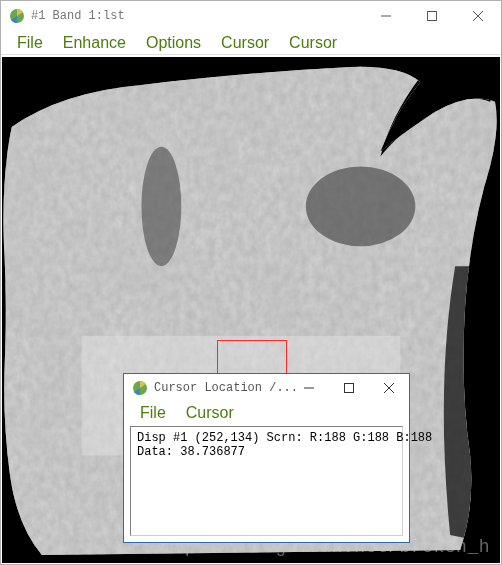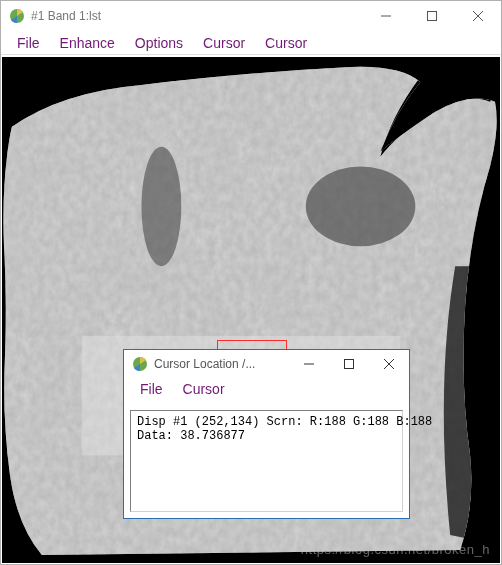--- a/index.html
+++ b/index.html
@@ -18,20 +18,21 @@
       border: 1px solid #b0b0b0;
       position: relative;
     }
     .titlebar {
       height: 30px;
       display: flex;
       align-items: center;
       padding: 12px 8px;
       background: #fff;
       position: relative;
+      font-family: Liberation Mono, monospace;
     }
     .titlebar .app-icon {
       width: 16px; height: 16px; margin-right: 6px;
     }
     .titlebar .title {
       font-size: 12px;
       color: #777;
     }
     .titlebar .ctrls {
       position: absolute;
@@ -49,22 +50,22 @@
     }
     .titlebar .ctrl svg { width: 10px; height: 10px; }
     .menubar {
       height: 24px;
       display: flex;
       align-items: center;
       padding: 0 6px;
       border-bottom: 1px solid #e0e0e0;
     }
     .menubar .menu-item {
-      font-size: 14px;
-      color: #701a75;
+      font-size: 16px;
+      color: #4d7c0f;
       padding: 2px 10px;
     }
     .viewport {
       position: absolute;
       top: 56px;
       left: 1px;
       right: 1px;
       bottom: 1px;
       background: #000;
       overflow: hidden;
@@ -105,29 +106,28 @@
       border-top: 1px solid #808080;
       border-left: 1px solid #808080;
       border-right: 1px solid #d0d0d0;
       border-bottom: 1px solid #d0d0d0;
       background: #fff;
       padding: 4px 6px;
       font-family: "Courier New", monospace;
       font-size: 12px;
       color: #000;
       white-space: pre;
-      margin-top: 8px;
     }
     .watermark {
       position: absolute;
       right: 10px;
       bottom: 6px;
       color: rgba(200,200,200,0.5);
-      font-size: 13px;
-      font-family: Liberation Sans, sans-serif;
+      font-size: 18px;
+      font-family: Liberation Mono, monospace;
       letter-spacing: 0.5px;
       margin-top: 32px;
     }
   </style>
 </head>
 <body>
 
 <div class="main-window">
   <div class="titlebar">
     <span class="app-icon">
@@ -190,21 +190,21 @@
         <ellipse cx="160" cy="150" rx="20" ry="60" fill="#4a4a4a" opacity="0.6"></ellipse>
         <rect x="80" y="280" width="320" height="120" fill="#e8e8e8" opacity="0.4"></rect>
         <path d="M 420 20 Q 390 60 380 100 Q 395 80 430 55 Q 465 35 490 45 L 498 30 Q 460 10 420 20 Z" fill="#000"></path>
         <path d="M 455 210 Q 435 330 450 480 L 475 485 Q 465 340 475 210 Z" fill="#1a1a1a" opacity="0.8"></path>
       </g>
     </svg>
     <div class="roi-box" style="left:215px;top:283px;width:70px;height:62px;"></div>
 
     <div class="watermark">https://blog.csdn.net/broken_h</div>
 
-    <div class="child-window" style="left:121px;top:292px;width:287px;height:170px;">
+    <div class="child-window" style="left:121px;top:316px;width:287px;height:170px;">
       <div class="titlebar">
         <span class="app-icon">
           <svg viewBox="0 0 16 16">
               <circle cx="8" cy="8" r="7" fill="#6aa84f"></circle>
               <path d="M8 8 L14 4 A7 7 0 0 0 8 1 Z" fill="#d9c24a"></path>
               <path d="M8 8 L2 12 A7 7 0 0 0 8 15 Z" fill="#3d85c6"></path>
             </svg>
         </span>
         <span class="title">Cursor Location /...</span>
         <div class="ctrls">

